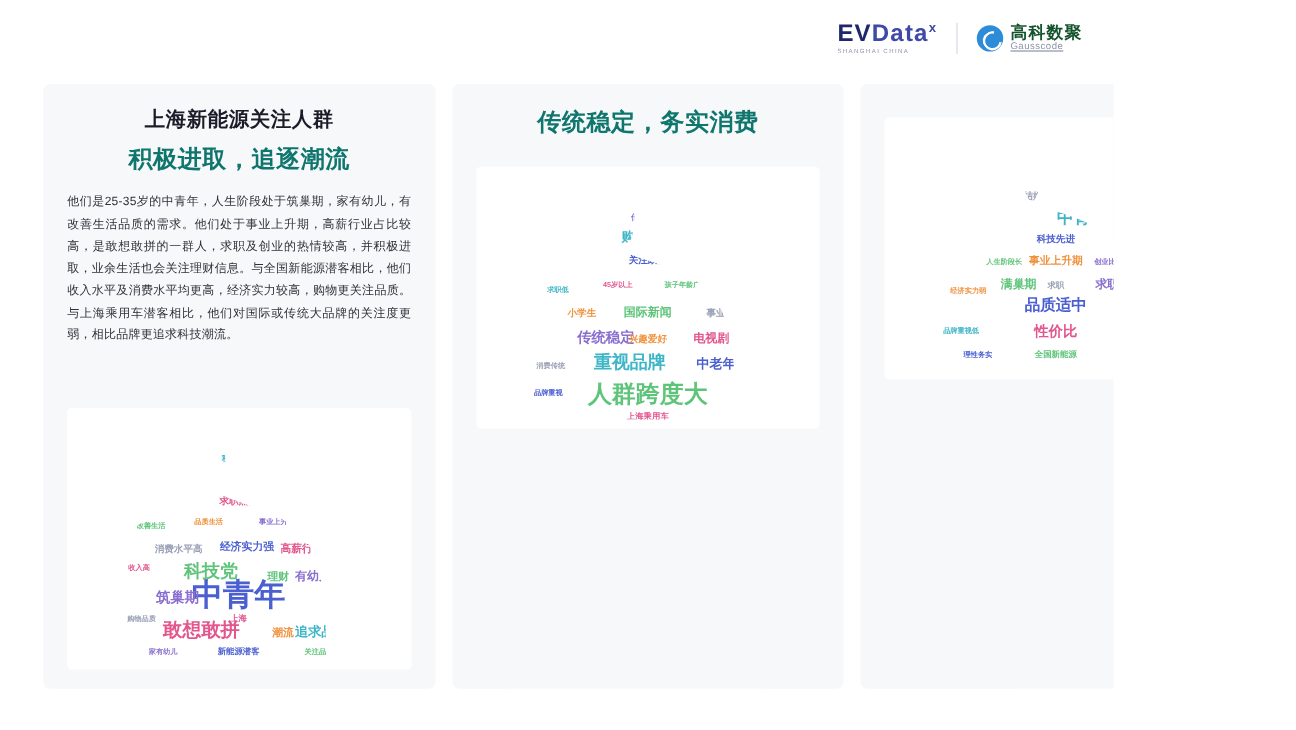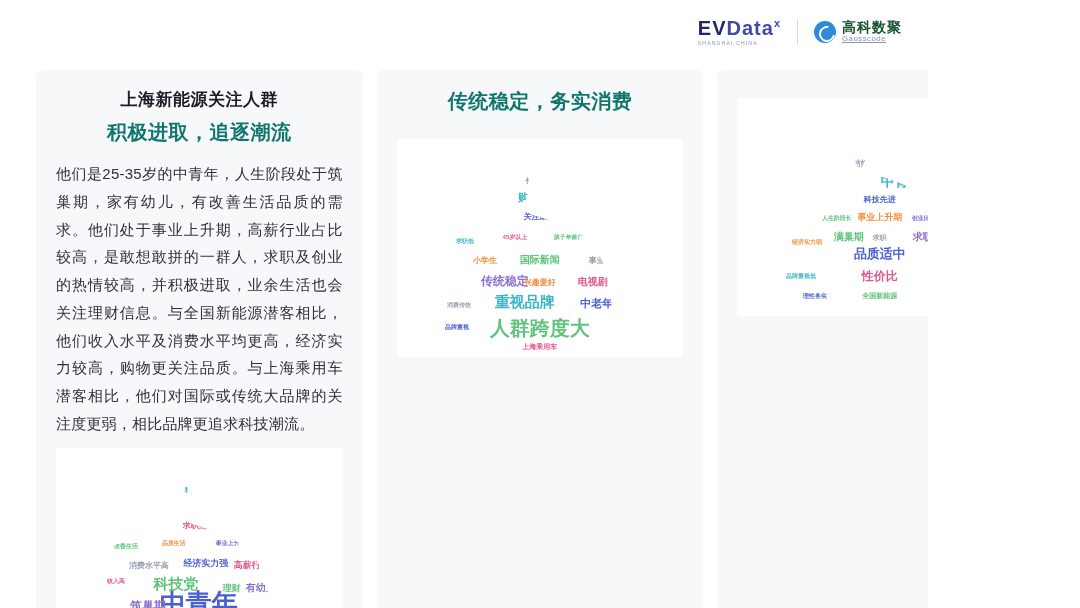--- a/index.html
+++ b/index.html
@@ -97,21 +97,21 @@
   }
   .card-sub {
     text-align: center;
     font-size: 20px;
     font-weight: bold;
     color: #0f766e;
     letter-spacing: .5px;
     margin-bottom: 14px;
   }
   .card-body {
-    font-size: 15px;
+    font-size: 10px;
     line-height: 1.85;
     color: #2f3038;
     text-align: justify;
     letter-spacing: .2px;
     min-height: 170px;
   }
   .cloud-wrap {
     margin-top: 10px;
     background: #ffffff;
     border-radius: 4px;

